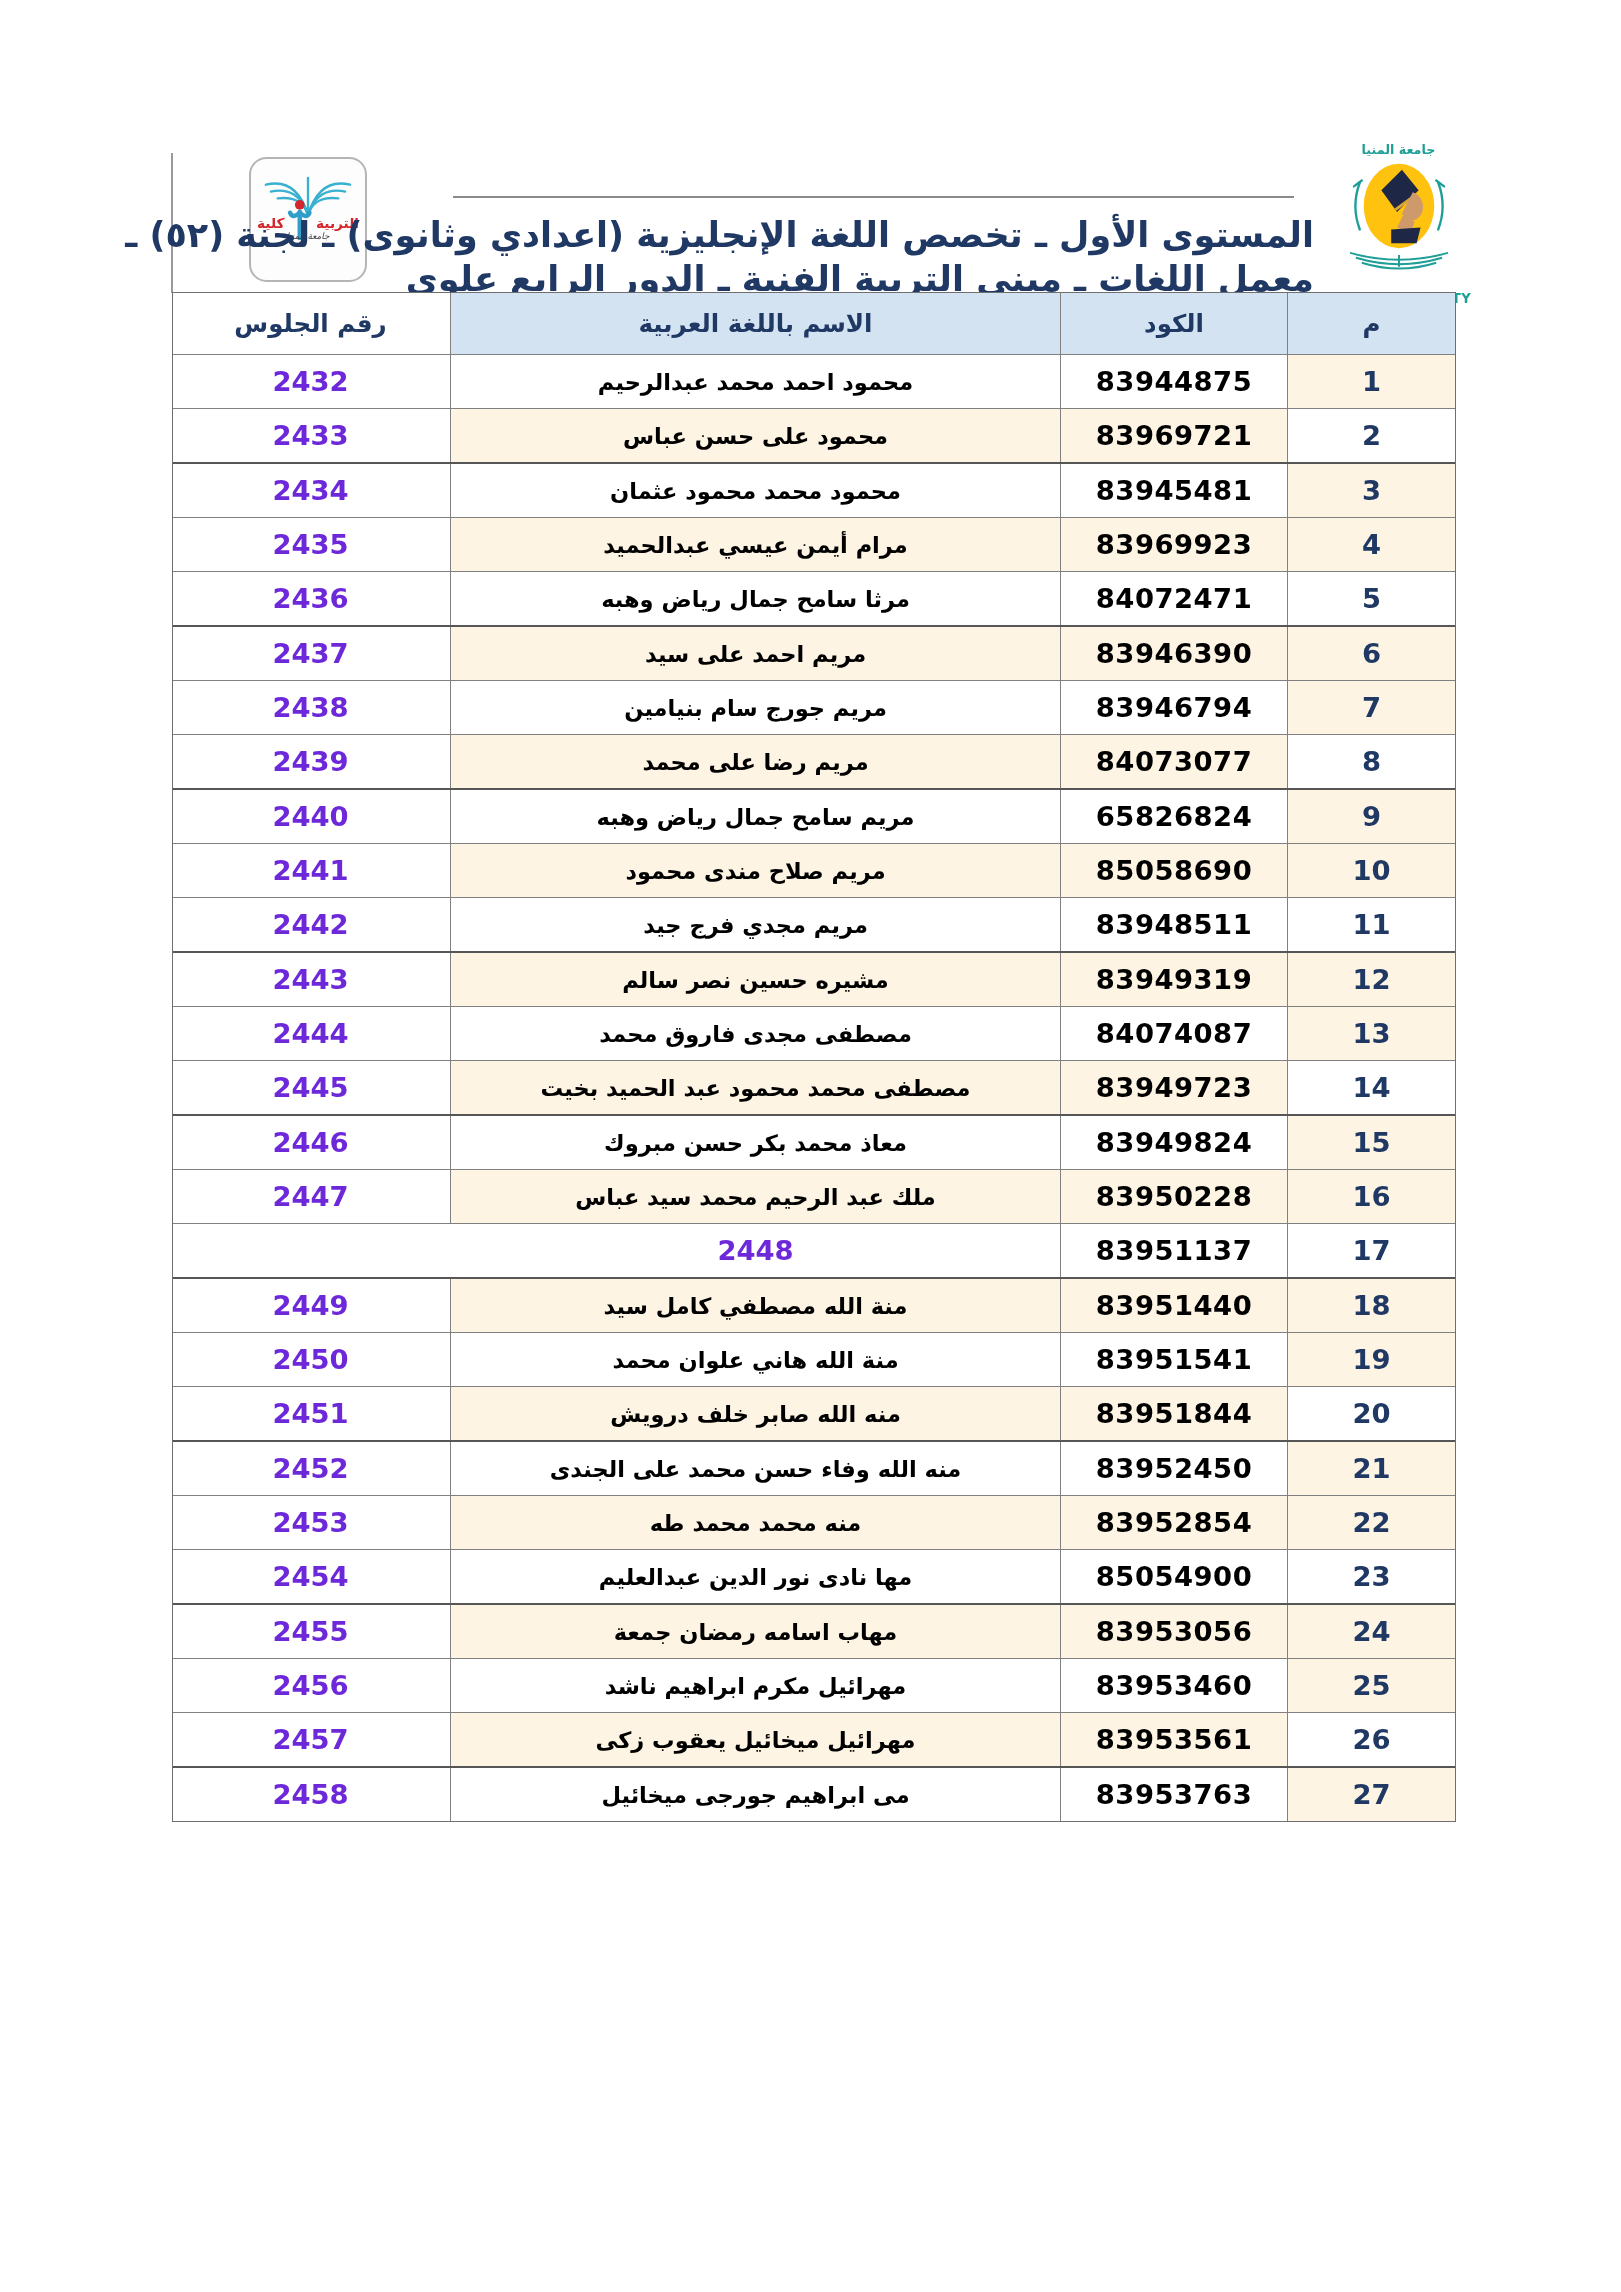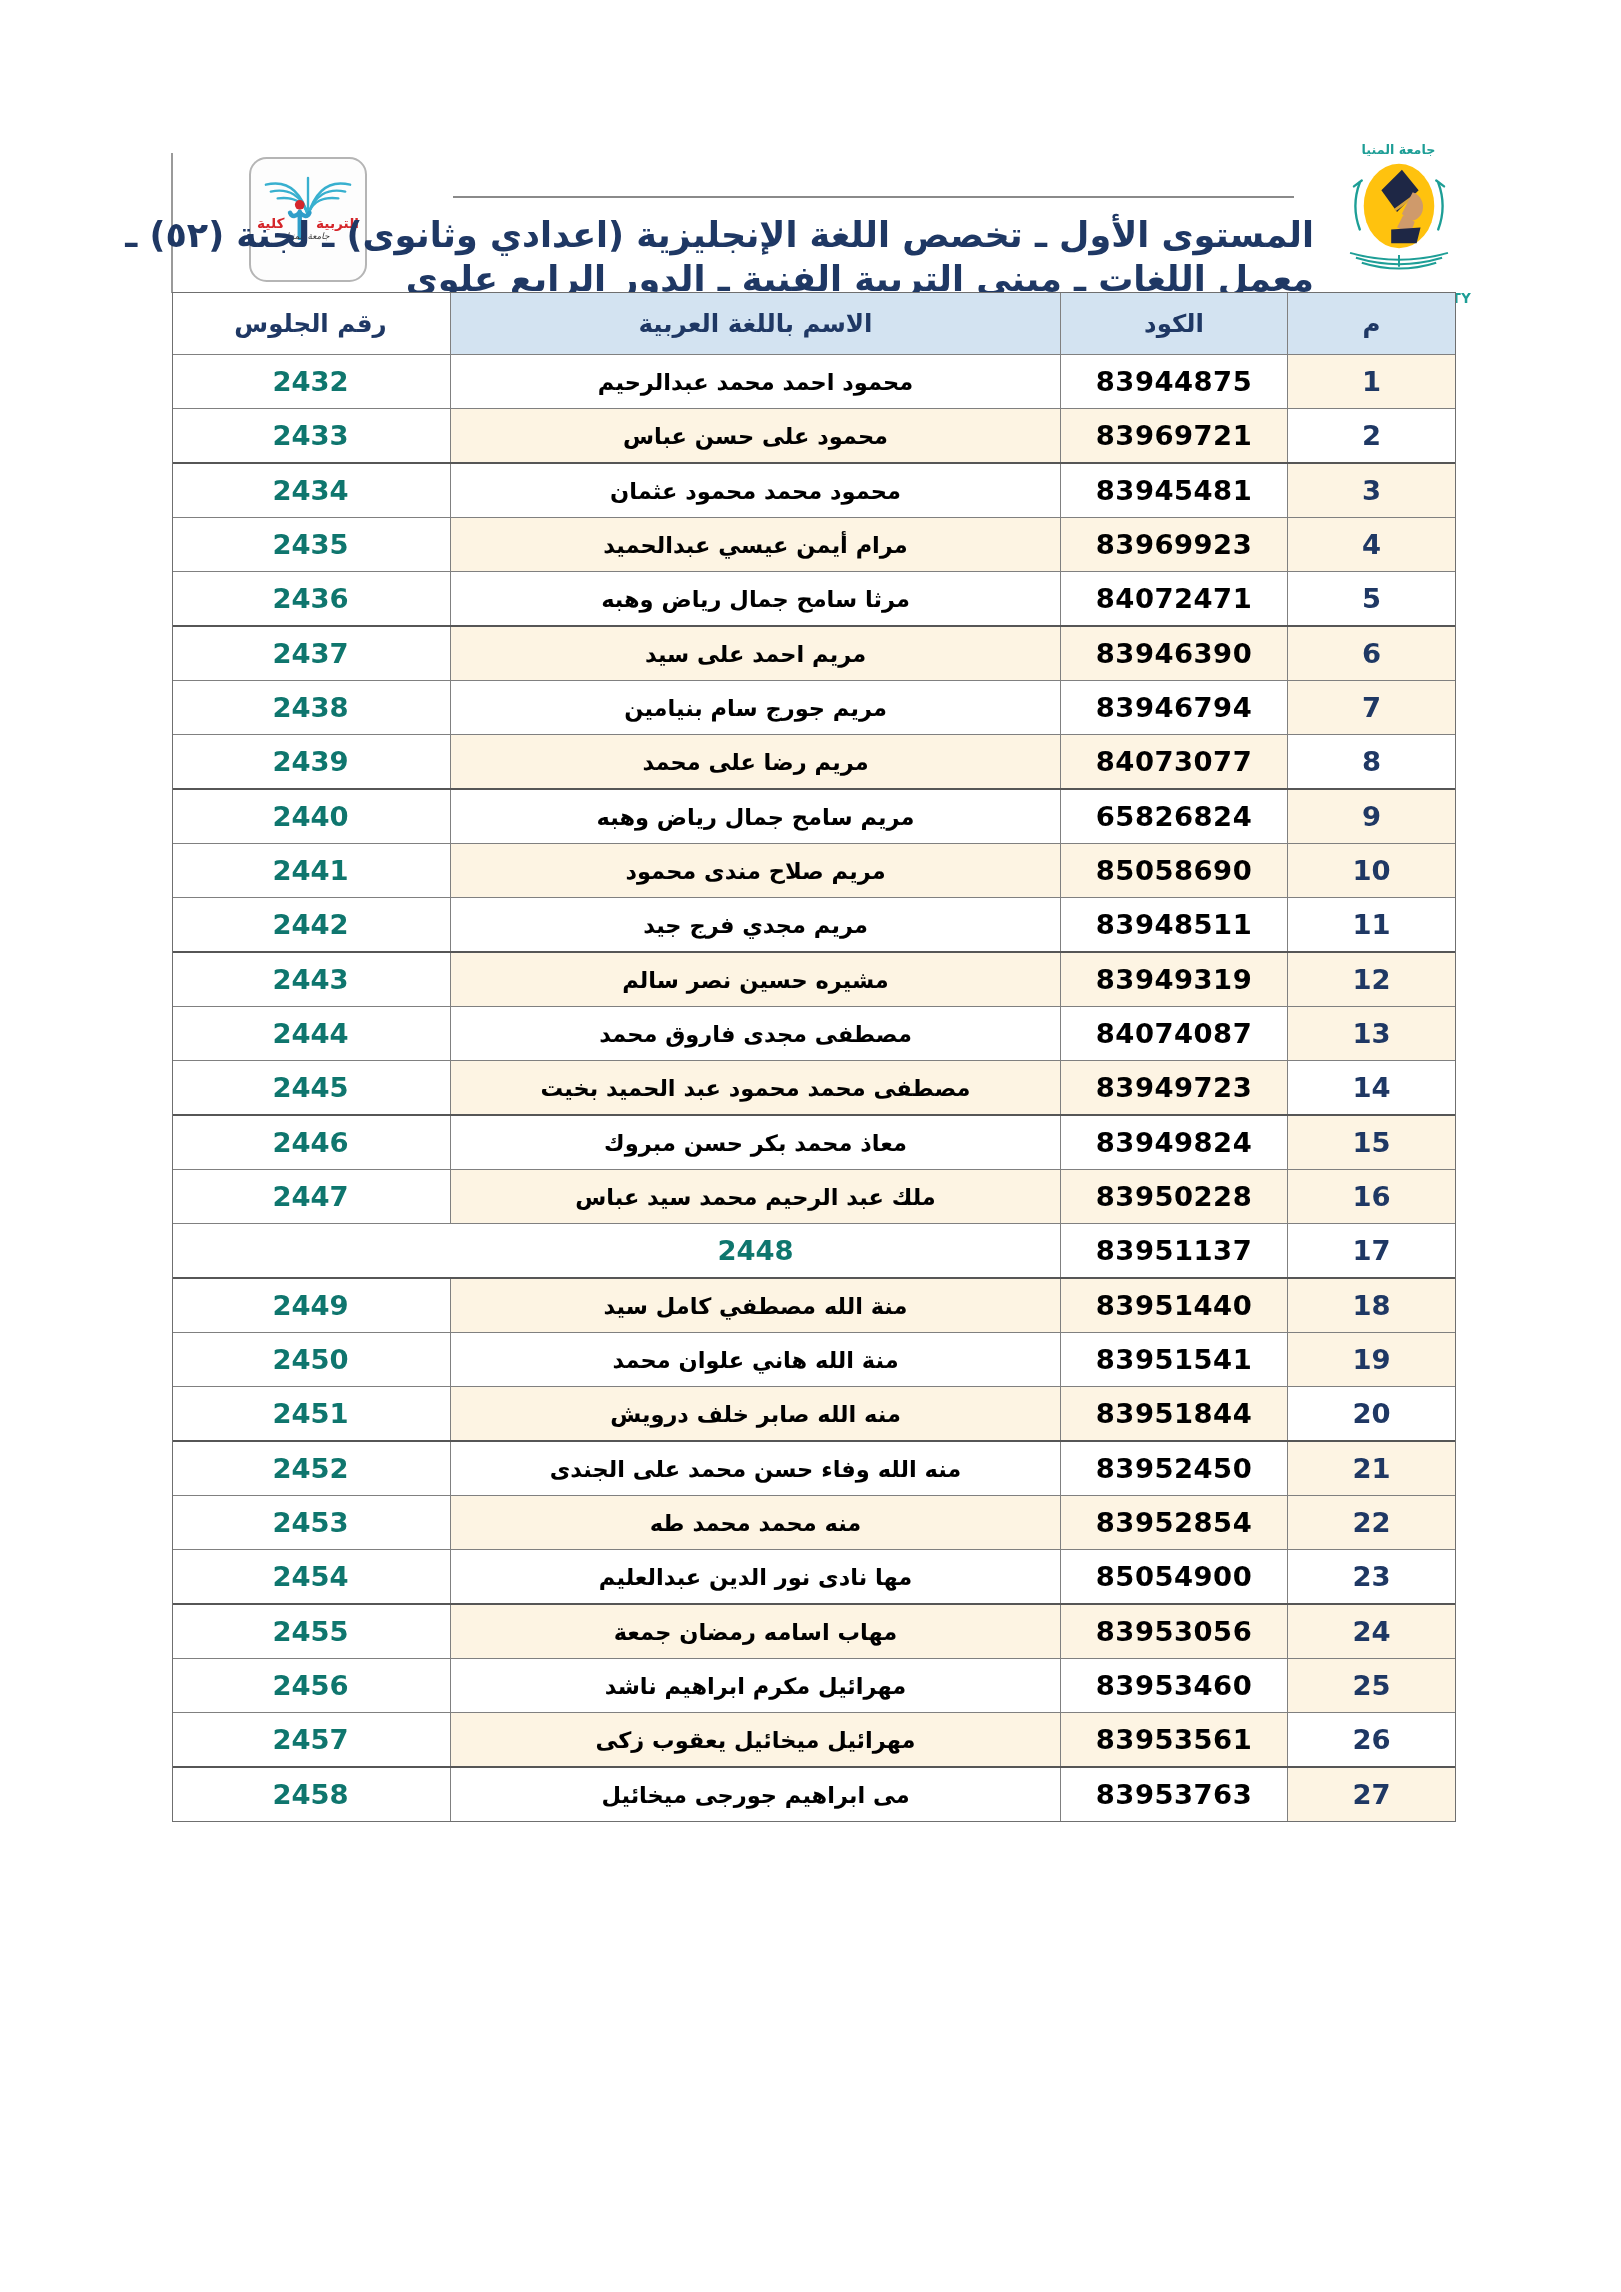--- a/index.html
+++ b/index.html
@@ -43,21 +43,21 @@
   .tbody .trow.sep-dark { border-top:2px solid #565656; }
   .tbody .cell { height:53px; }
 
   .hc { color:var(--navy); font-weight:700; font-size:24.5px; direction:rtl; }
   .hc.blue { background:var(--header-blue); }
 
   .cream  { background:var(--row-cream); }
   .c-num  { color:var(--navy); font-weight:700; font-size:27.4px; }
   .c-code { color:#000; font-weight:700; font-size:27.4px; letter-spacing:0.5px; }
   .c-name { color:#000; font-weight:700; font-size:22.5px; direction:rtl; white-space:nowrap; }
-  .c-seat { color:#0f766e; font-weight:700; font-size:27.4px; }
+  .c-seat { color:#6d28d9; font-weight:700; font-size:27.4px; }
 </style>
 </head>
 <body>
 
 <div class="page">
 
   <div class="top-rule"></div>
   <div class="left-vline"></div>
 
   <div class="logo-left">

